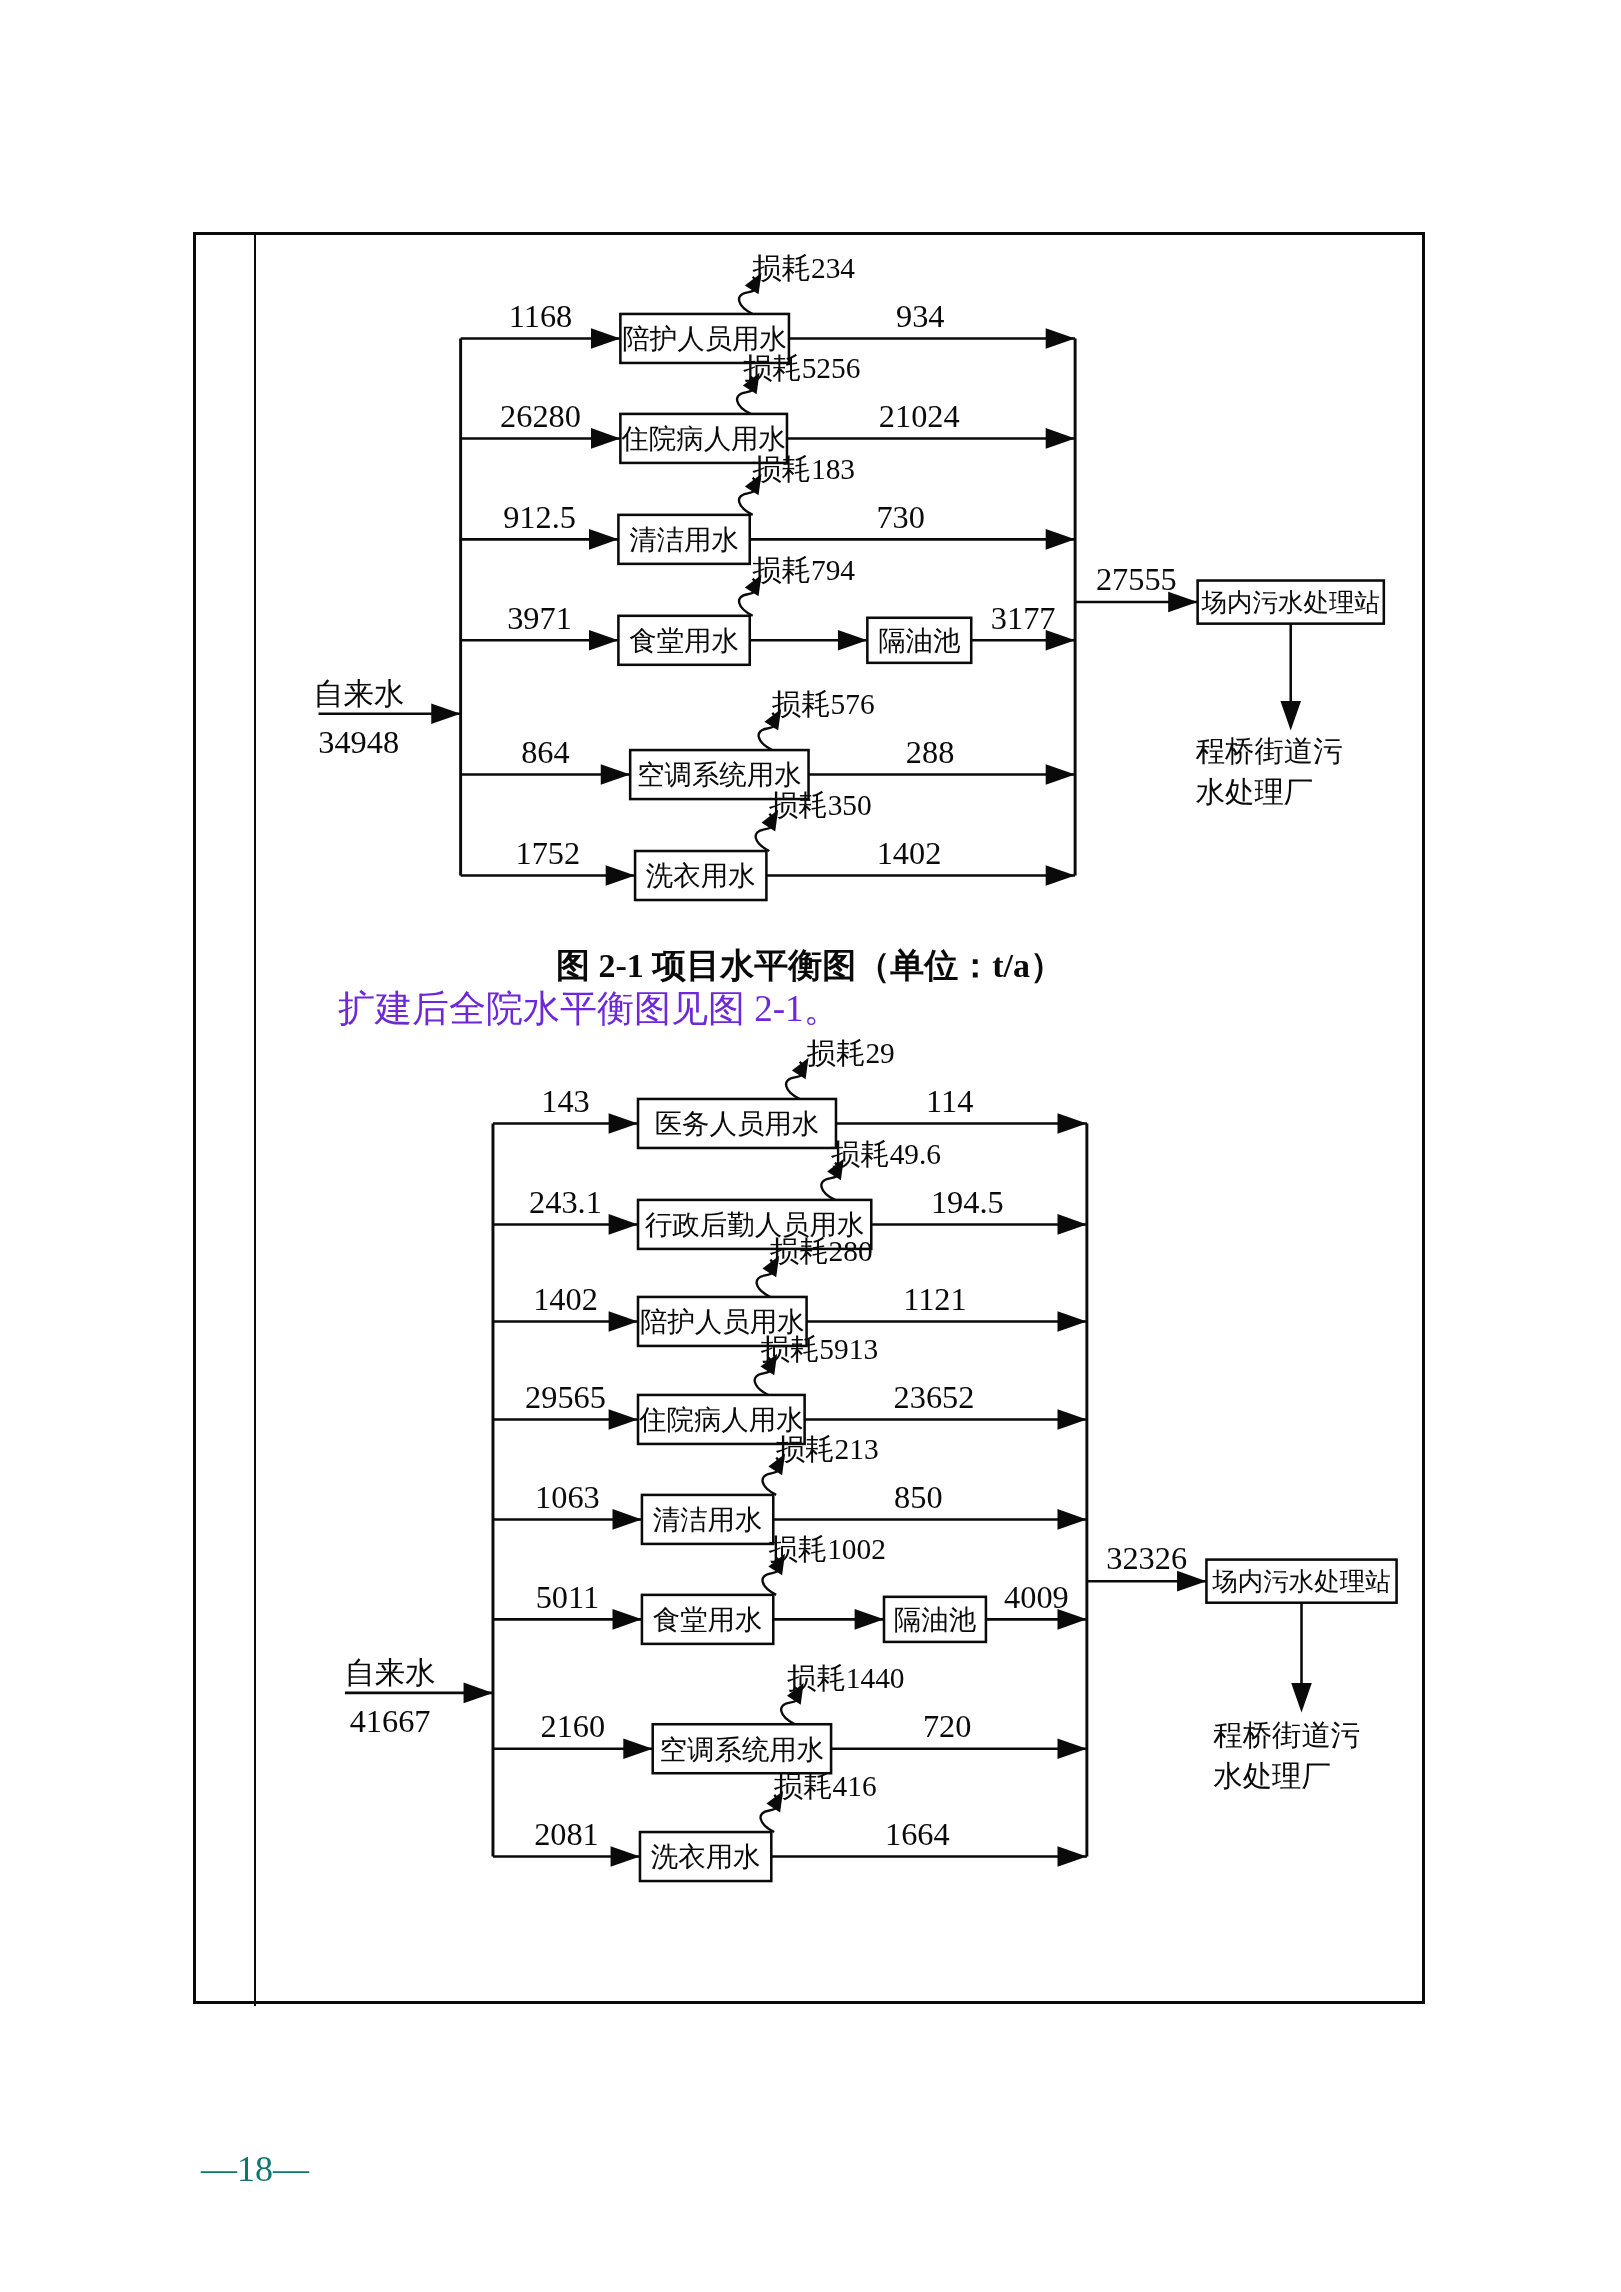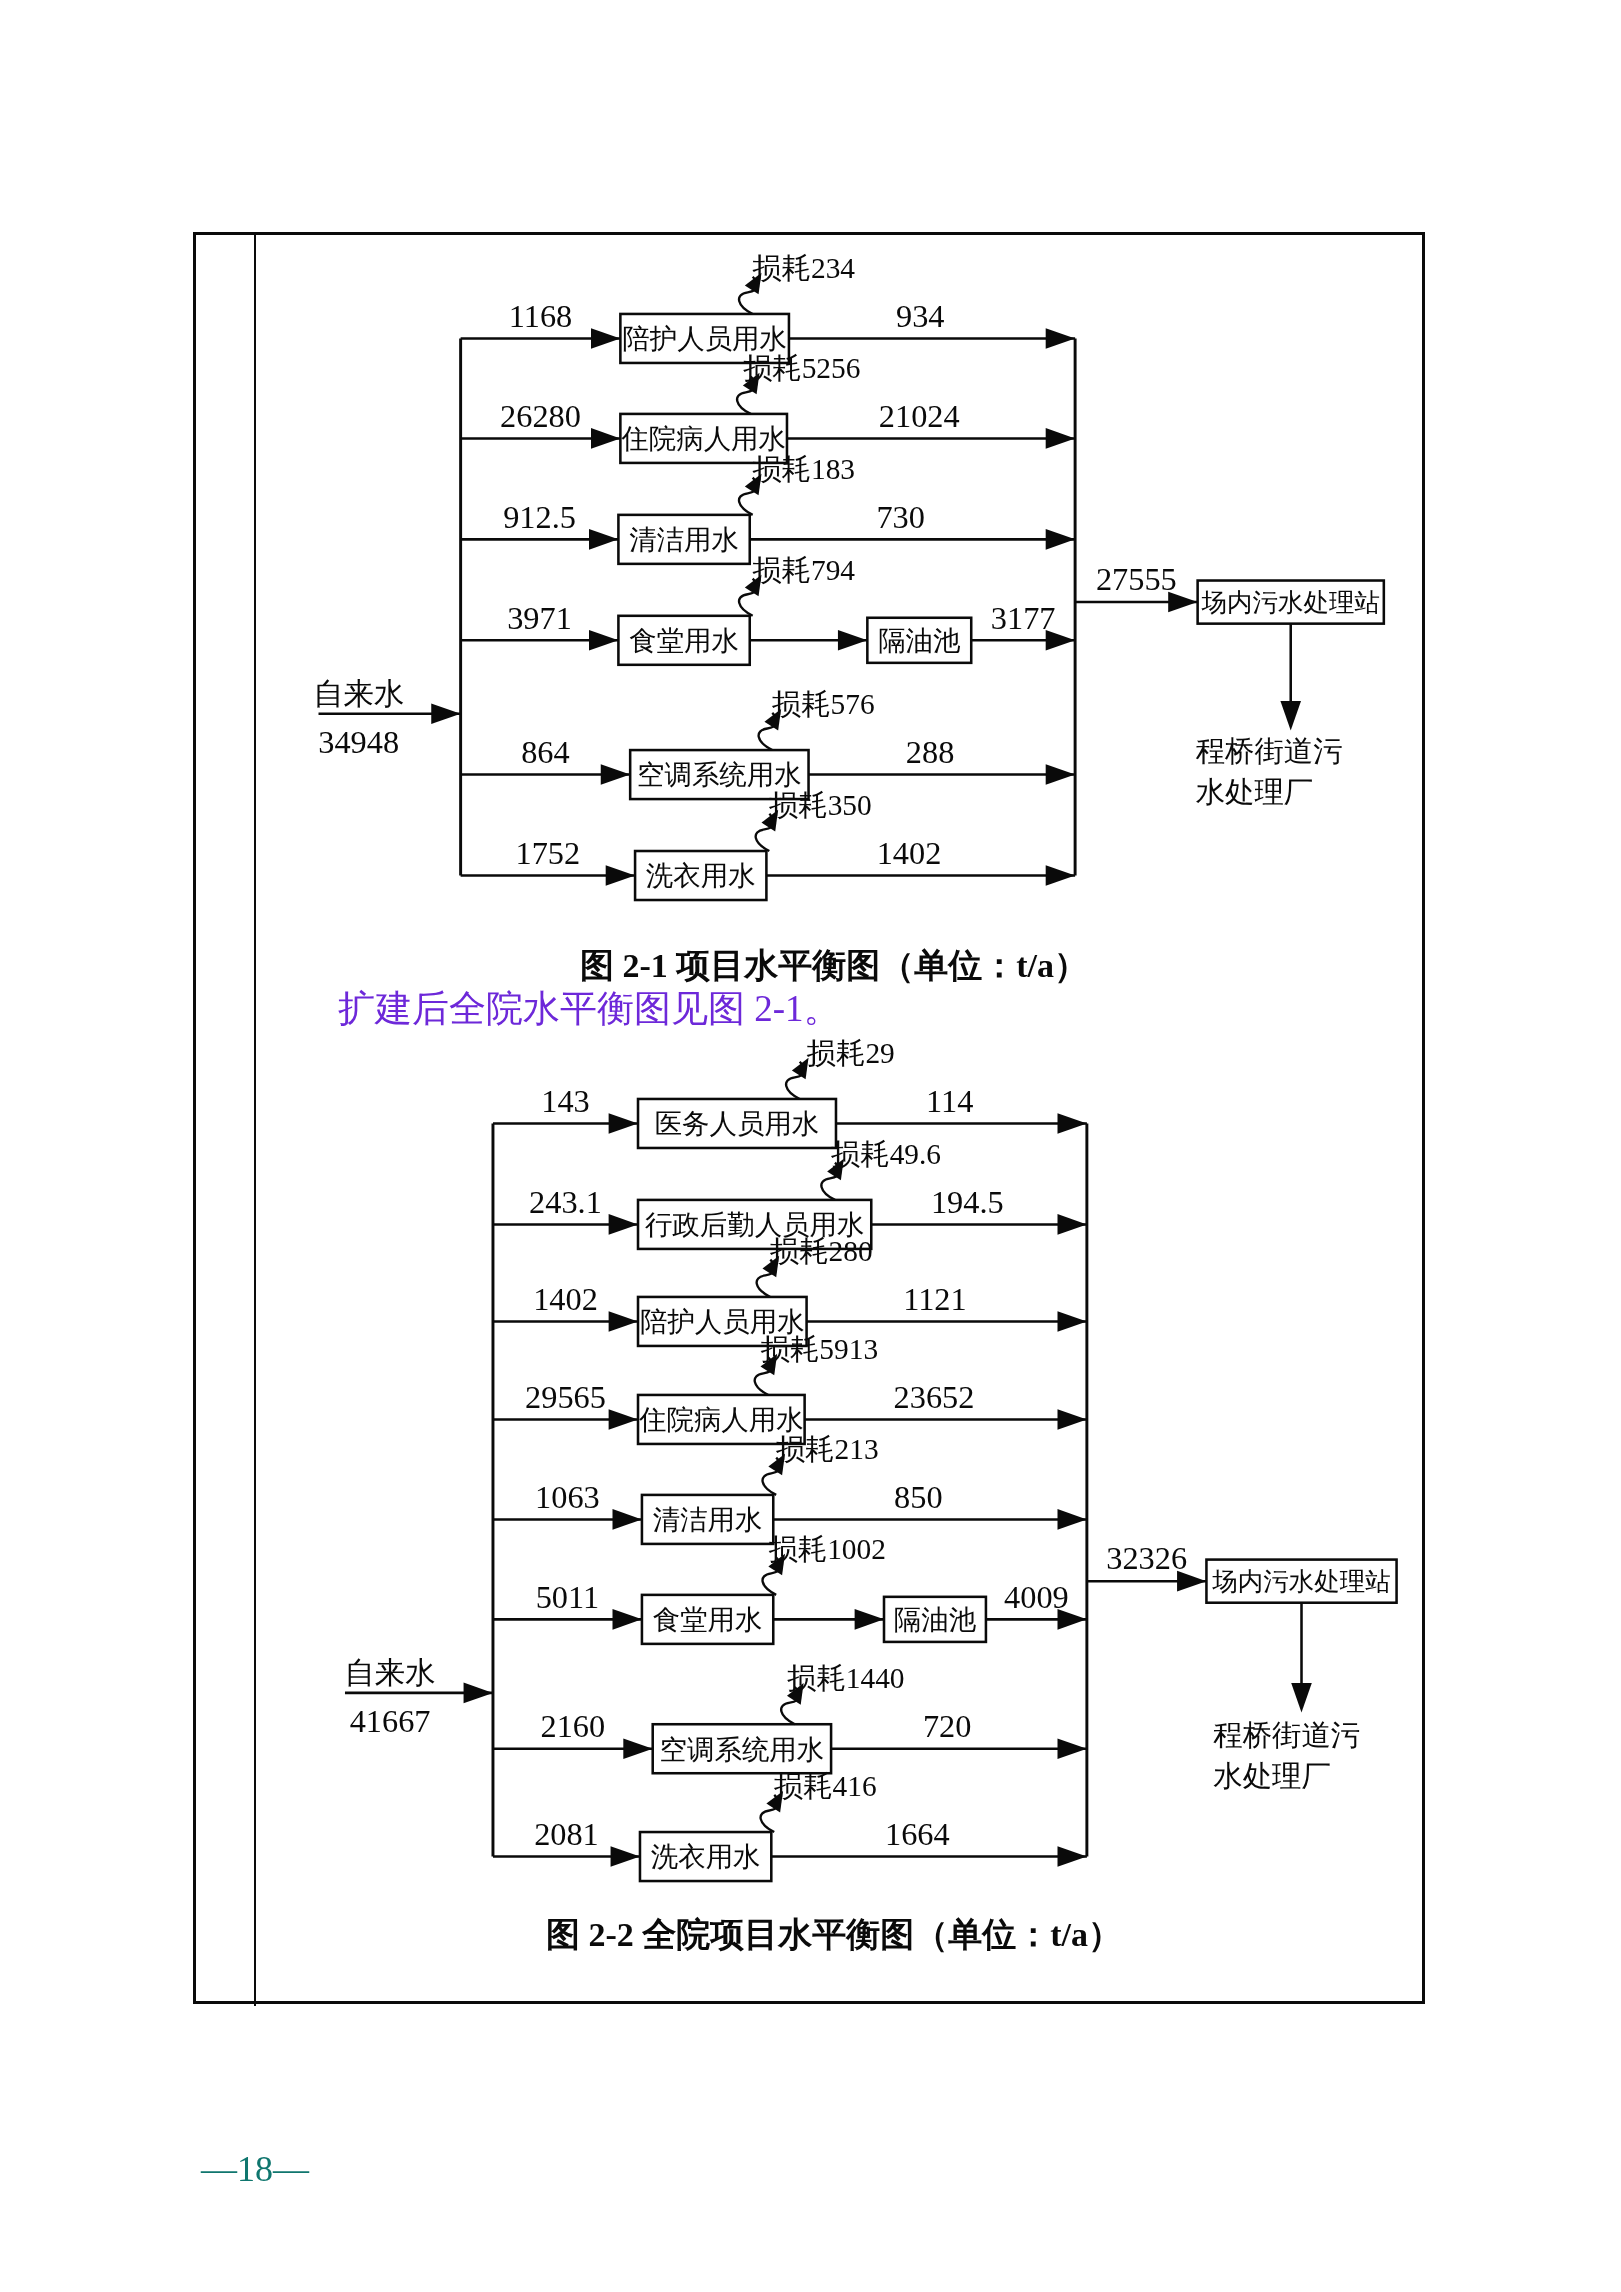--- a/index.html
+++ b/index.html
@@ -1,21 +1,21 @@
 <!DOCTYPE html>
 <html><head>
 <meta charset="utf-8">
 <style>
   html,body{margin:0;padding:0;background:#fff;}
   .page{position:relative;width:1621px;height:2293px;background:#ffffff;overflow:hidden;
         font-family:"Liberation Serif","DejaVu Serif",serif;color:#111;}
   .frame{position:absolute;left:193px;top:232px;width:1226px;height:1766px;border:3.9px solid #0a0a0a;}
   .vline{position:absolute;left:254px;top:232px;width:2px;height:1774px;background:#0a0a0a;}
   .caption{position:absolute;left:193px;width:1234px;text-align:center;font-weight:bold;
-           font-size:34px;color:#0a0a0a;white-space:nowrap;padding-left:24px;}
+           font-size:34px;color:#0a0a0a;white-space:nowrap;}
   #caption1{top:943px;}
   #caption2{top:1912px;}
   .bodytext{position:absolute;left:338px;top:984px;font-size:37px;color:#6d28d9;white-space:nowrap;}
   .pagenum{position:absolute;left:201px;top:2148px;font-size:36px;color:#0f766e;}
   svg{position:absolute;left:0;top:0;}
   text{fill:#0a0a0a;}
 </style>
 </head>
 <body>
 
@@ -245,16 +245,15 @@
         <text x="1328" y="1622.36" font-size="26" text-anchor="middle" font-family="&quot;Liberation Serif&quot;,&quot;DejaVu Serif&quot;,serif">场内污水处理站</text>
         <line x1="1328" y1="1635" x2="1328" y2="1719" stroke="#0a0a0a" stroke-width="2.6"></line>
         <polygon points="1328,1747 1317.5,1717 1338.5,1717" fill="#0a0a0a"></polygon>
         <text x="1238" y="1780" font-size="30" text-anchor="start" font-family="&quot;Liberation Serif&quot;,&quot;DejaVu Serif&quot;,serif">程桥街道污</text>
         <text x="1238" y="1822" font-size="30" text-anchor="start" font-family="&quot;Liberation Serif&quot;,&quot;DejaVu Serif&quot;,serif">水处理厂</text>
       </g>
     </svg>
 
   <div class="caption" id="caption1">图 2-1 项目水平衡图（单位：t/a）</div>
   <div class="bodytext">扩建后全院水平衡图见图 2-1。</div>
-  <div class="caption" id="caption2">图 2-2 全院项目水平衡图（单位：t/a）</div>
   <div class="pagenum">—18—</div>
 </div>
 
 
 </body></html>

